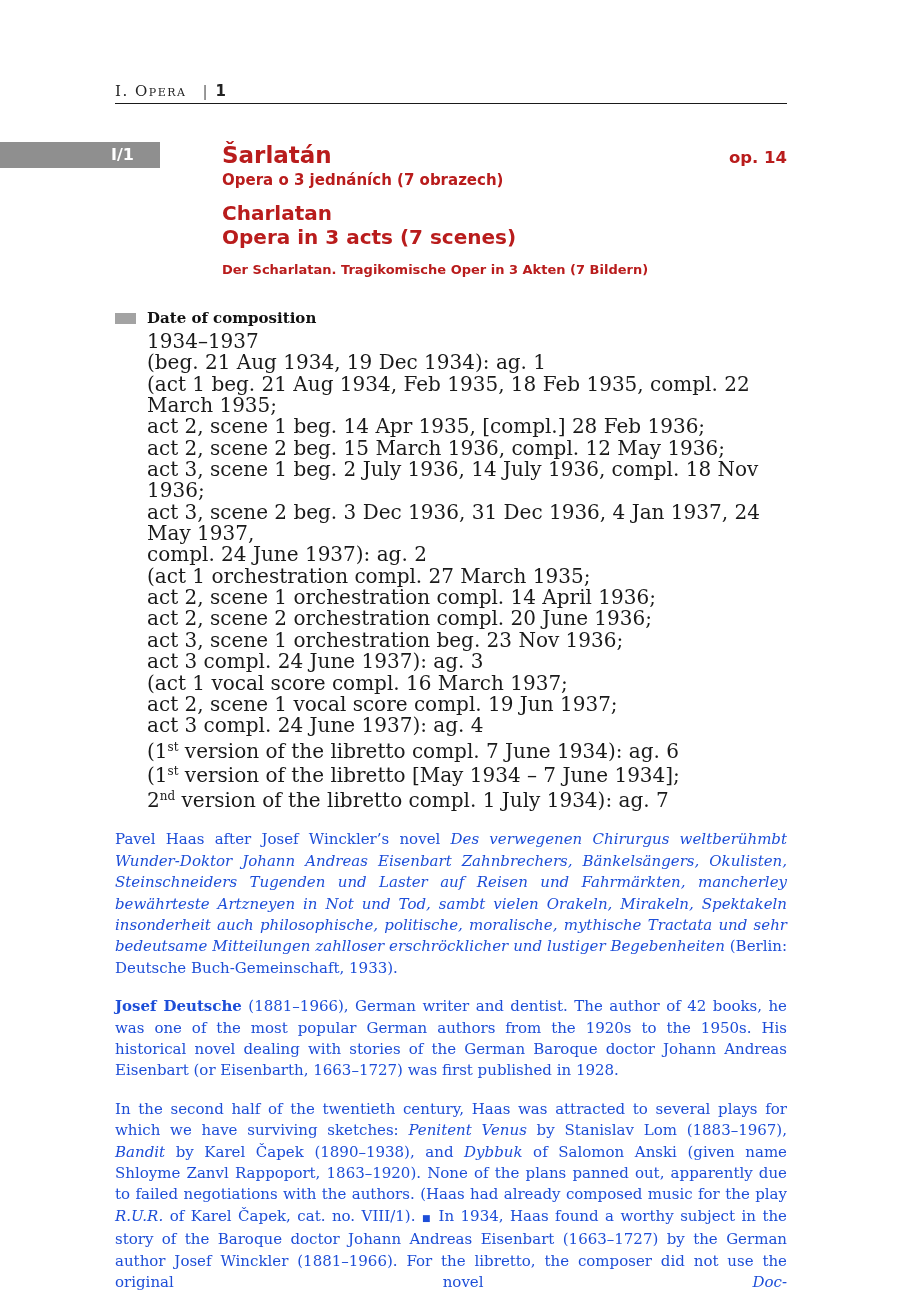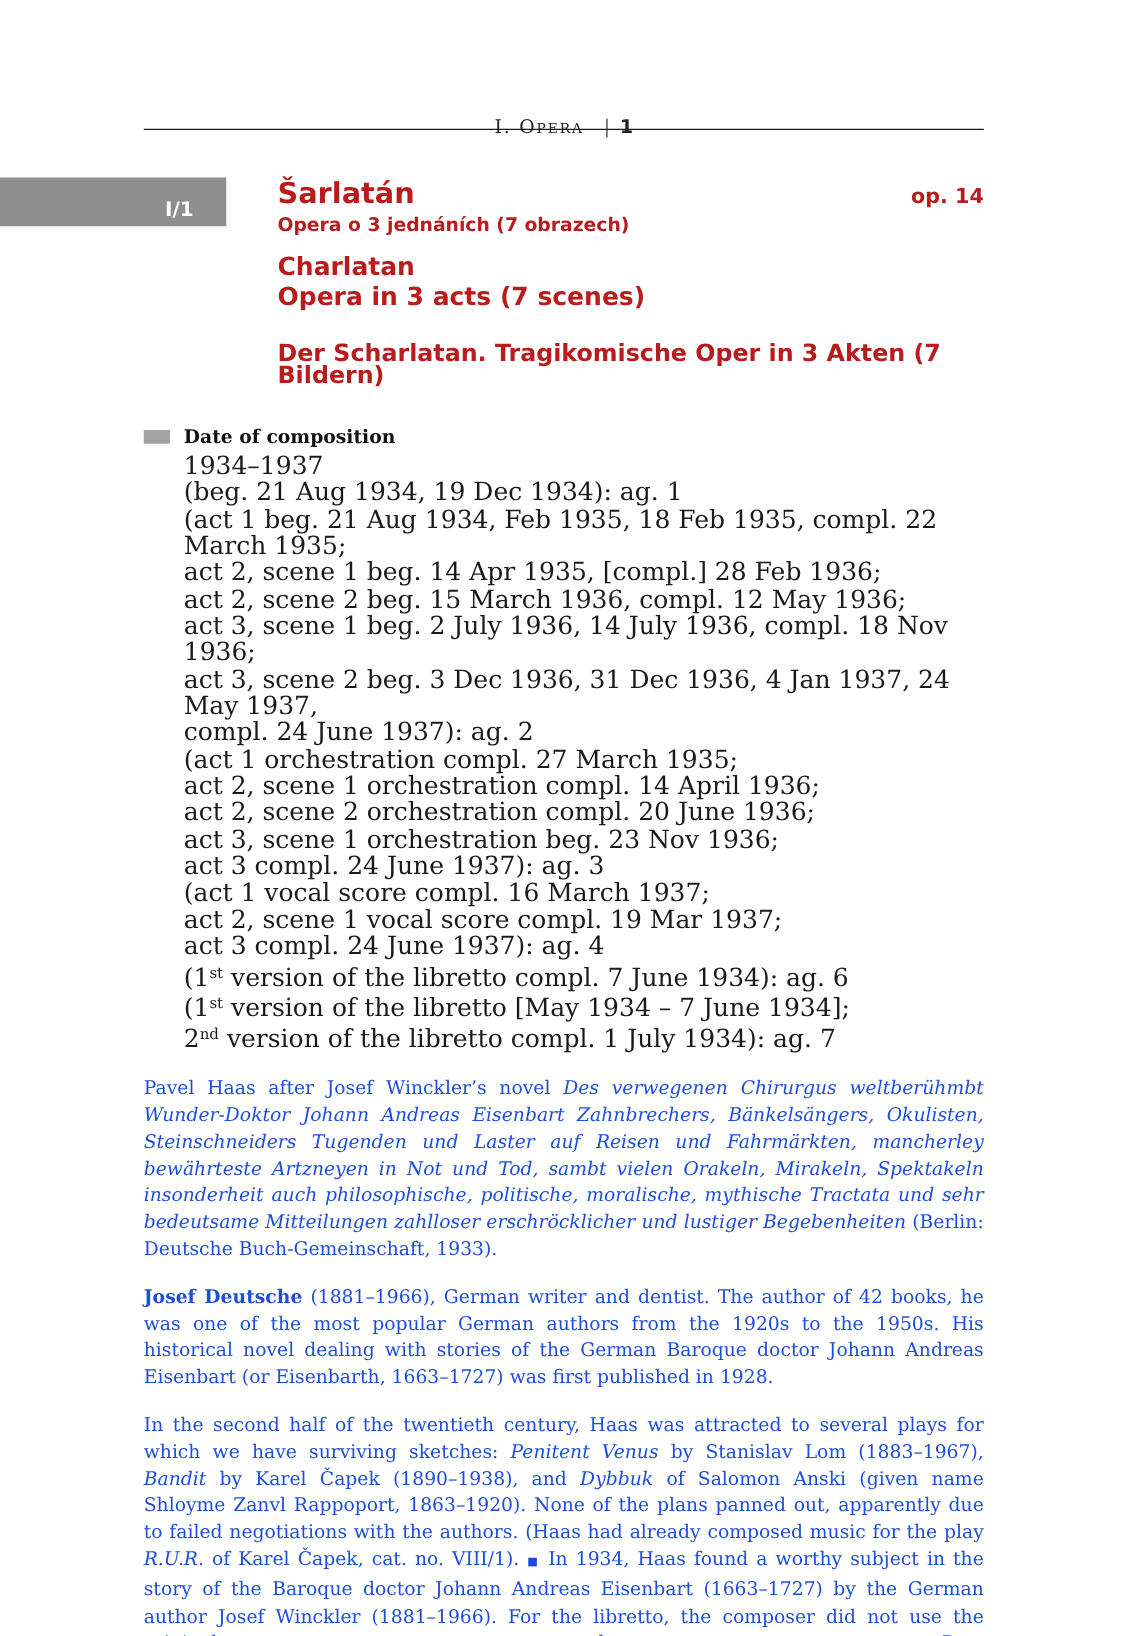--- a/index.html
+++ b/index.html
@@ -8,58 +8,58 @@
     width: 900px;
     height: 1309px;
     background: #ffffff;
     color: #1a1a1a;
     font-family: "DejaVu Serif", serif;
     overflow: hidden;
   }
   
   .running-head {
     position: absolute;
-    top: 92px; left: 115px; width: 672px;
-    text-align: center;
+    top: 82px; left: 115px; width: 672px;
+    text-align: left;
     font-size: 15px;
     color: #222;
     white-space: nowrap;
   }
   .rh-section { font-variant: small-caps; letter-spacing: 1.5px; }
   .rh-div { margin: 0 8px 0 16px; color: #555; }
   .rh-page { font-family: "DejaVu Sans", sans-serif; font-weight: bold; font-size: 15px; color: #222; }
   .head-rule {
     position: absolute;
     top: 103px; left: 115px; width: 672px;
     border-top: 1.4px solid #1a1a1a;
   }
   
   .badge {
     position: absolute;
-    top: 142px; left: 0; width: 160px; height: 39px;
-    display: flex; align-items: flex-end; padding-left: 21px;
+    top: 142px; left: 0; width: 160px; height: 26px;
+    display: flex; align-items: flex-start;
   }
   .badge-label {
     margin-left: 111px;
     font-family: "DejaVu Sans", sans-serif;
     font-weight: bold;
     font-size: 16px;
     color: #ffffff;
     line-height: 26px;
   }
   
   .content { position: absolute; top: 142px; left: 115px; width: 672px; }
   .title-block { margin-left: 107px; font-family: "DejaVu Sans", sans-serif; font-weight: bold; color: #b91c1c; }
   .trow { display: flex; justify-content: space-between; align-items: baseline; }
   .t-cs  { font-size: 23px; line-height: 26px; }
   .opus  { font-size: 16.5px; }
   .s-cs  { font-size: 15px; line-height: 19px; margin-top: 3px; }
   .t-en  { font-size: 20px; line-height: 23px; margin-top: 12px; }
   .s-en  { font-size: 20px; line-height: 19px; margin-top: 3px; }
-  .s-de  { font-size: 19px; line-height: 17px; margin-top: 28px; }
+  .s-de  { font-size: 13px; line-height: 17px; margin-top: 14px; }
   
   .section-comp { margin-top: 30px; }
   .section-lib  { margin-top: 18px; }
   .sec-head {
     display: flex; align-items: center;
     font-weight: bold; font-size: 15px; line-height: 20px; color: #111;
   }
   .bullet { width: 21px; height: 11px; flex: none; margin-right: 11px; background: #a3a3a3; }
   .comp-lines {
     margin: 3px 0 0 32px;
@@ -122,21 +122,21 @@
         <div class="cline">act 2, scene 2 beg. 15 March 1936, compl. 12 May 1936;</div>
         <div class="cline">act 3, scene 1 beg. 2 July 1936, 14 July 1936, compl. 18 Nov 1936;</div>
         <div class="cline">act 3, scene 2 beg. 3 Dec 1936, 31 Dec 1936, 4 Jan 1937, 24 May 1937,</div>
         <div class="cline">compl. 24 June 1937): ag. 2</div>
         <div class="cline">(act 1 orchestration compl. 27 March 1935;</div>
         <div class="cline">act 2, scene 1 orchestration compl. 14 April 1936;</div>
         <div class="cline">act 2, scene 2 orchestration compl. 20 June 1936;</div>
         <div class="cline">act 3, scene 1 orchestration beg. 23 Nov 1936;</div>
         <div class="cline">act 3 compl. 24 June 1937): ag. 3</div>
         <div class="cline">(act 1 vocal score compl. 16 March 1937;</div>
-        <div class="cline">act 2, scene 1 vocal score compl. 19 Mar 1937;</div>
+        <div class="cline">act 2, scene 1 vocal score compl. 19 Jun 1937;</div>
         <div class="cline">act 3 compl. 24 June 1937): ag. 4</div>
         <div class="cline"><span>(1</span><span class="sup">st</span><span> version of the libretto compl. 7 June 1934): ag. 6</span></div>
         <div class="cline"><span>(1</span><span class="sup">st</span><span> version of the libretto [May 1934 – 7 June 1934];</span></div>
         <div class="cline"><span>2</span><span class="sup">nd</span><span> version of the libretto compl. 1 July 1934): ag. 7</span></div>
       </div>
     </div>
 
     <div class="section-lib">
       <p class="para"><span>Pavel Haas after Josef Winckler’s novel </span><span class="i">Des verwegenen Chirurgus weltberühmbt Wunder-Doktor Johann Andreas Eisenbart Zahnbrechers, Bänkelsängers, Okulisten, Steinschneiders Tugenden und Laster auf Reisen und Fahrmärkten, mancherley bewährteste Artzneyen in Not und Tod, sambt vielen Orakeln, Mirakeln, Spektakeln insonderheit auch philosophische, politische, moralische, mythische Tractata und sehr bedeutsame Mitteilungen zahlloser erschröcklicher und lustiger Begebenheiten</span><span> (Berlin: Deutsche Buch-Gemeinschaft, 1933).</span></p>
     </div>

